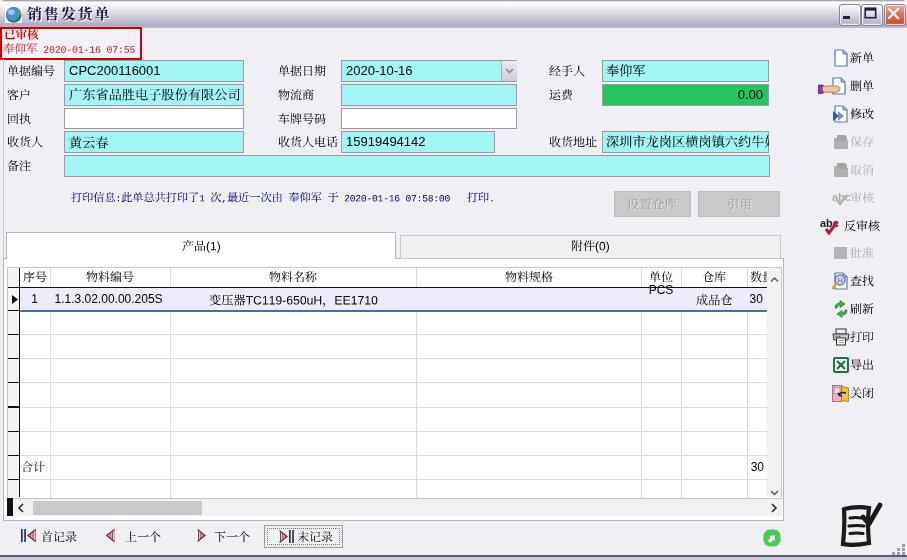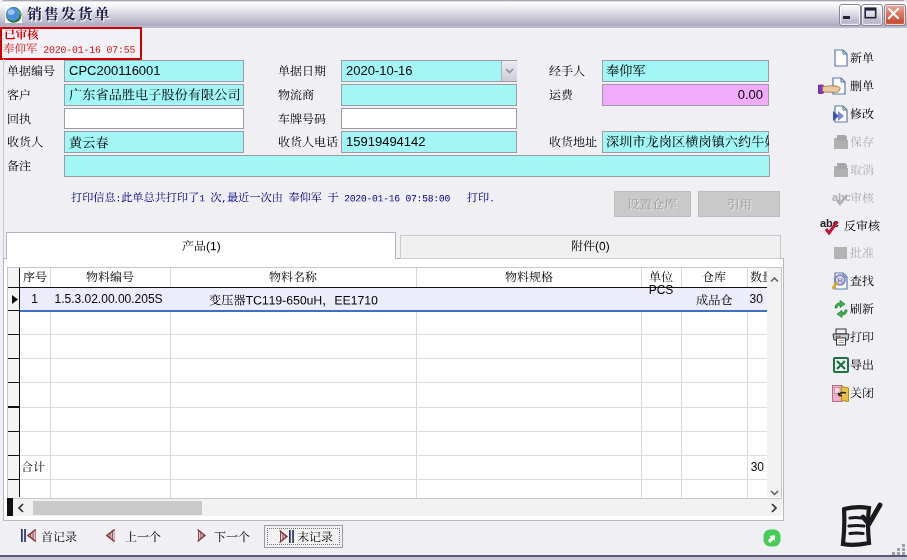--- a/index.html
+++ b/index.html
@@ -86,28 +86,28 @@
     <path transform="translate(2,13.463999999999999)" d="M7.7 -1 7.7 -0.8C9.4 -0.3 10.7 0.3 11.4 0.9C12.3 1.5 13.7 -0.4 7.7 -1ZM4.8 -1.2C3.9 -0.6 2.1 0.4 0.5 0.8L0.5 1C2.3 0.8 4.1 0.2 5.3 -0.4C5.6 -0.3 5.8 -0.3 5.9 -0.4ZM9.8 -5.7V-4.1H7V-5.7ZM7.9 -11.1V-9.5H5.3V-10.6C5.6 -10.6 5.7 -10.7 5.7 -10.9L4.4 -11.1V-9.5H1.5L1.7 -9.2H4.4V-7.6H0.6L0.7 -7.2H6.1V-6H3.4L2.5 -6.5V-1H2.7C3 -1 3.4 -1.2 3.4 -1.3V-1.7H9.8V-1.2H10C10.2 -1.2 10.7 -1.4 10.7 -1.5V-5.5C11 -5.5 11.2 -5.6 11.3 -5.8L10.2 -6.6L9.7 -6H7V-7.2H12.3C12.5 -7.2 12.7 -7.3 12.7 -7.4C12.2 -7.8 11.5 -8.4 11.5 -8.4L10.8 -7.6H8.8V-9.2H11.6C11.7 -9.2 11.9 -9.2 11.9 -9.4C11.4 -9.8 10.7 -10.3 10.7 -10.3L10.1 -9.5H8.8V-10.6C9.1 -10.6 9.3 -10.7 9.3 -10.9ZM3.4 -2.1V-3.8H6.1V-2.1ZM3.4 -4.1V-5.7H6.1V-4.1ZM9.8 -2.1H7V-3.8H9.8ZM5.3 -7.6V-9.2H7.9V-7.6Z M23.3 -10.6 22.6 -9.8H15.2L15.3 -9.4H24.2C24.4 -9.4 24.5 -9.5 24.5 -9.6C24.1 -10 23.3 -10.6 23.3 -10.6ZM21.5 -4 21.3 -3.9C22.1 -3.1 23 -2 23.6 -1C20.4 -0.7 17.5 -0.5 15.8 -0.5C17.4 -1.7 19.1 -3.7 20 -5C20.3 -4.9 20.4 -5 20.5 -5.2L19.4 -5.8H25.6C25.7 -5.8 25.9 -5.9 25.9 -6C25.4 -6.4 24.6 -7 24.6 -7L23.9 -6.2H13.7L13.9 -5.8H19.2C18.5 -4.3 16.7 -1.8 15.4 -0.7C15.2 -0.6 15 -0.5 15 -0.5L15.4 0.7C15.5 0.6 15.6 0.5 15.7 0.4C19 0 21.8 -0.4 23.8 -0.7C24.1 -0.1 24.3 0.4 24.5 0.8C25.7 1.7 26.2 -1.1 21.5 -4Z M30.8 -0.2V-1.8H35.2V-0.2ZM36.7 -8.6 36.1 -7.8H32.3C32.5 -8.2 32.7 -8.7 32.8 -9.1H38.2C38.3 -9.1 38.5 -9.2 38.5 -9.3C38.1 -9.8 37.3 -10.3 37.3 -10.3L36.7 -9.5H32.9L33.1 -10.5C33.4 -10.5 33.6 -10.6 33.6 -10.8L32.2 -11.1C32.1 -10.6 32 -10.1 31.9 -9.5H27.7L27.8 -9.1H31.8C31.7 -8.7 31.5 -8.2 31.4 -7.8H28.3L28.4 -7.4H31.2C31 -6.9 30.8 -6.5 30.5 -6H27L27.1 -5.6H30.3C29.5 -4.3 28.4 -3.1 26.9 -2.2L27 -2.1C28.2 -2.6 29.2 -3.3 30 -4.1V1H30.1C30.5 1 30.8 0.8 30.8 0.7V0.2H35.2V1H35.3C35.7 1 36.1 0.8 36.1 0.7V-3.7L36.3 -3.8C36.9 -3.2 37.6 -2.7 38.4 -2.4C38.5 -2.7 38.8 -3 39.2 -3.1L39.2 -3.2C37.8 -3.6 36.1 -4.4 35.3 -5.6H38.7C38.9 -5.6 39 -5.7 39.1 -5.8C38.6 -6.3 37.9 -6.8 37.9 -6.8L37.2 -6H31.5C31.7 -6.5 32 -6.9 32.2 -7.4H37.5C37.6 -7.4 37.8 -7.5 37.8 -7.6C37.4 -8 36.7 -8.6 36.7 -8.6ZM30.8 -3.8H35.2V-2.2H30.8ZM31 -4.2 30.3 -4.5C30.7 -4.8 31 -5.2 31.2 -5.6H34.9C35.1 -5.3 35.3 -4.9 35.5 -4.6L35.1 -4.2Z" fill="#000000"></path>
   </svg>
 <div class="abs" style="left:341px;top:60.2px;width:176px;height:21.5px;border:1px solid #9b9ba3;background:#a2f6f6;overflow:hidden;box-sizing:border-box">
     <div style="padding-left:4px;line-height:19.5px;font-size:13px;color:#000">2020-10-16</div>
   </div>
 <div class="abs" style="left:501px;top:61.2px;width:15px;height:19.5px;background:linear-gradient(#eceaf2,#cfcdda);border-left:1px solid #b0aeba"><svg width="15" height="19">
       <path d="M4 8 L7.5 11.5 L11 8" stroke="#8e8e9e" stroke-width="1.6" fill="none"></path>
     </svg></div>
 <div class="abs" style="left:341px;top:84.0px;width:176px;height:21.5px;border:1px solid #9b9ba3;background:#a2f6f6;overflow:hidden;box-sizing:border-box"></div>
 <div class="abs" style="left:341px;top:107.7px;width:176px;height:21.5px;border:1px solid #9b9ba3;background:#ffffff;overflow:hidden;box-sizing:border-box"></div>
-<div class="abs" style="left:341px;top:131.4px;width:176px;height:21.5px;border:1px solid #9b9ba3;background:#a2f6f6;overflow:hidden;box-sizing:border-box">
+<div class="abs" style="left:341px;top:131.4px;width:154px;height:21.5px;border:1px solid #9b9ba3;background:#a2f6f6;overflow:hidden;box-sizing:border-box">
     <div style="padding-left:4px;line-height:19.5px;font-size:13px;color:#000">15919494142</div>
   </div>
 <div class="abs" style="left:602px;top:60.2px;width:167px;height:21.5px;border:1px solid #9b9ba3;background:#a2f6f6;overflow:hidden;box-sizing:border-box"></div>
 <svg class="abs " style="left:604.0px;top:62.3px" width="45" height="21" viewBox="0 0 45 21">
     <path transform="translate(2,13.463999999999999)" d="M10.4 -8.6 9.8 -7.9H6C6.1 -8.3 6.3 -8.7 6.5 -9.1H11.9C12.1 -9.1 12.2 -9.2 12.3 -9.4C11.8 -9.8 11.1 -10.3 11.1 -10.3L10.5 -9.5H6.6L6.9 -10.5C7.2 -10.5 7.3 -10.6 7.4 -10.8L6 -11.1C5.9 -10.6 5.7 -10.1 5.6 -9.5H1.2L1.3 -9.1H5.4C5.3 -8.7 5.1 -8.3 4.9 -7.9H1.8L1.9 -7.5H4.8C4.5 -7 4.3 -6.6 4 -6.1H0.6L0.7 -5.7H3.7C2.9 -4.5 1.8 -3.4 0.4 -2.5L0.5 -2.3C2.3 -3.2 3.7 -4.4 4.7 -5.7H8.6C9.4 -4.4 10.7 -3.3 12 -2.7C12.1 -3 12.4 -3.2 12.8 -3.3L12.9 -3.5C11.5 -3.9 9.8 -4.7 9 -5.7H12.3C12.5 -5.7 12.6 -5.8 12.6 -6C12.2 -6.4 11.4 -6.9 11.4 -6.9L10.8 -6.1H5C5.3 -6.6 5.5 -7 5.8 -7.5H11.2C11.4 -7.5 11.5 -7.6 11.5 -7.7C11.1 -8.1 10.4 -8.6 10.4 -8.6ZM10.2 -2.6 9.6 -1.9H7V-3.3H9.5C9.7 -3.3 9.8 -3.4 9.8 -3.5C9.4 -3.9 8.8 -4.4 8.8 -4.4L8.2 -3.7H7V-4.8C7.3 -4.8 7.5 -5 7.5 -5.1L6.1 -5.3V-3.7H3.5L3.6 -3.3H6.1V-1.9H2L2.1 -1.5H6.1V1H6.3C6.6 1 7 0.8 7 0.7V-1.5H11C11.2 -1.5 11.4 -1.5 11.4 -1.7C11 -2.1 10.2 -2.6 10.2 -2.6Z M16.6 -7.4 16.1 -7.6C16.5 -8.4 16.9 -9.4 17.3 -10.4C17.6 -10.4 17.7 -10.5 17.8 -10.6L16.4 -11.1C15.8 -8.6 14.7 -6.1 13.6 -4.5L13.8 -4.4C14.4 -4.9 14.9 -5.6 15.4 -6.3V1H15.5C15.9 1 16.2 0.8 16.2 0.7V-7.1C16.4 -7.2 16.6 -7.2 16.6 -7.4ZM21.6 -10.4 20.5 -11.1C20.1 -10.7 19.4 -10.1 18.9 -9.6L17.9 -9.8V-2.8C17.9 -2.5 17.8 -2.5 17.4 -2.3L18 -1.1C18.1 -1.2 18.3 -1.4 18.4 -1.7C19.4 -2.3 20.2 -3 20.7 -3.4L20.6 -3.6C20 -3.2 19.3 -3 18.7 -2.7V-9.1C19.5 -9.5 20.6 -10 21.2 -10.3C21.4 -10.2 21.6 -10.3 21.6 -10.4ZM21.3 -9.8V1.1H21.4C21.9 1.1 22.2 0.9 22.2 0.8V-9H24.5V-2.7C24.5 -2.5 24.4 -2.4 24.2 -2.4C24 -2.4 22.9 -2.5 22.9 -2.5V-2.3C23.4 -2.2 23.7 -2.1 23.9 -2C24 -1.8 24.1 -1.6 24.1 -1.3C25.2 -1.5 25.3 -1.9 25.3 -2.5V-8.8C25.6 -8.9 25.8 -9 25.9 -9.1L24.8 -9.9L24.4 -9.4H22.3Z M36.3 -8.4 35.7 -7.6H31.9C32.2 -8.1 32.4 -8.5 32.6 -8.9C32.9 -8.8 33.1 -8.9 33.2 -9.1L32 -9.6C31.7 -9.1 31.3 -8.3 30.9 -7.6H28.1L28.2 -7.2H30.7C30.1 -6.3 29.6 -5.5 29.1 -4.9C28.9 -4.8 28.6 -4.7 28.4 -4.6L29.4 -3.8L29.8 -4.2H32.8V-2.4H27.1L27.2 -2H32.8V1H33C33.3 1 33.7 0.9 33.7 0.7V-2H38.8C39 -2 39.1 -2.1 39.2 -2.2C38.7 -2.6 38 -3.2 38 -3.2L37.3 -2.4H33.7V-4.2H37.3C37.4 -4.2 37.6 -4.3 37.6 -4.4C37.2 -4.8 36.5 -5.3 36.5 -5.3L35.9 -4.6H33.7V-6C34.1 -6 34.2 -6.1 34.2 -6.3L32.8 -6.5V-4.6H30C30.5 -5.3 31.1 -6.3 31.7 -7.2H37.2C37.3 -7.2 37.5 -7.3 37.5 -7.4C37.1 -7.8 36.3 -8.4 36.3 -8.4ZM28.4 -10.8 28.1 -10.8C28.3 -9.9 27.9 -9.1 27.4 -8.8C27.1 -8.7 27 -8.4 27.1 -8.1C27.2 -7.8 27.7 -7.8 28 -8C28.4 -8.3 28.7 -8.9 28.6 -9.8H37.6C37.5 -9.3 37.4 -8.5 37.2 -8.1L37.4 -8C37.8 -8.4 38.3 -9.1 38.6 -9.6C38.9 -9.6 39 -9.7 39.1 -9.8L38.1 -10.8L37.5 -10.2H28.6C28.5 -10.4 28.4 -10.6 28.4 -10.8Z" fill="#000000"></path>
   </svg>
-<div class="abs" style="left:602px;top:84.0px;width:167px;height:21.5px;border:1px solid #9b9ba3;background:#f0abfc;overflow:hidden;box-sizing:border-box">
+<div class="abs" style="left:602px;top:84.0px;width:167px;height:21.5px;border:1px solid #9b9ba3;background:#22c55e;overflow:hidden;box-sizing:border-box">
     <div style="text-align:right;padding-right:5px;line-height:19.5px;font-size:13px;color:#000">0.00</div>
   </div>
 <div class="abs" style="left:602px;top:131.4px;width:167px;height:21.5px;border:1px solid #9b9ba3;background:#a2f6f6;overflow:hidden;box-sizing:border-box"></div>
 <div class="abs" style="left:602px;top:131.4px;width:167px;height:21.5px;overflow:hidden">
     <svg class="abs " style="left:2.0px;top:2.1px" width="177" height="21" viewBox="0 0 177 21">
       <path transform="translate(2,13.463999999999999)" d="M7.9 -8.4 6.8 -9.2C6.1 -7.8 5.2 -6.5 4.4 -5.7L4.6 -5.6C5.6 -6.2 6.6 -7.2 7.4 -8.3C7.7 -8.2 7.9 -8.3 7.9 -8.4ZM9.2 -9 9 -8.9C9.7 -8.2 10.7 -6.9 11 -6C12 -5.4 12.5 -7.5 9.2 -9ZM1.3 -2.7C1.1 -2.7 0.7 -2.7 0.7 -2.7V-2.4C1 -2.4 1.2 -2.3 1.3 -2.2C1.6 -2 1.7 -1 1.5 0.4C1.5 0.8 1.7 1 2 1C2.4 1 2.7 0.7 2.7 0.1C2.7 -1 2.4 -1.6 2.3 -2.2C2.3 -2.5 2.4 -2.9 2.5 -3.3C2.7 -3.9 3.6 -6.7 4.1 -8.2L3.8 -8.3C1.8 -3.4 1.8 -3.4 1.6 -3C1.5 -2.7 1.4 -2.7 1.3 -2.7ZM0.7 -7.9 0.5 -7.8C1.1 -7.5 1.7 -6.8 1.9 -6.3C2.9 -5.7 3.4 -7.6 0.7 -7.9ZM1.6 -10.9 1.5 -10.8C2.1 -10.4 2.8 -9.7 3 -9.1C3.9 -8.5 4.5 -10.4 1.6 -10.9ZM11.4 -5.8 10.8 -5H8.6V-6.7C8.9 -6.8 9.1 -6.9 9.1 -7.1L7.8 -7.2V-5H4L4.1 -4.6H7.2C6.4 -2.8 5 -1.1 3.3 0.2L3.5 0.4C5.3 -0.7 6.8 -2.1 7.8 -3.7V1.1H7.9C8.2 1.1 8.6 0.9 8.6 0.8V-4.3C9.4 -2.4 10.7 -0.9 12.1 0.1C12.2 -0.4 12.5 -0.6 12.9 -0.7L12.9 -0.8C11.4 -1.5 9.7 -3 8.8 -4.6H12.2C12.4 -4.6 12.5 -4.7 12.5 -4.8C12.1 -5.2 11.4 -5.8 11.4 -5.8ZM5.3 -10.9H5.1C5.1 -9.8 4.8 -9.3 4.3 -9C3.6 -8.1 5.6 -7.5 5.5 -9.8H11.2L10.9 -8.3L11.1 -8.2C11.4 -8.6 11.9 -9.2 12.2 -9.6C12.5 -9.6 12.6 -9.6 12.7 -9.7L11.7 -10.7L11.2 -10.2H5.5C5.4 -10.4 5.4 -10.6 5.3 -10.9Z M18.9 -10.7V-5.3C18.9 -2.8 18.5 -0.7 16.8 0.9L17 1.1C19.2 -0.5 19.7 -2.8 19.7 -5.3V-10.2C20 -10.3 20.1 -10.4 20.2 -10.6ZM21.5 -10.2V-0.7H21.6C22 -0.7 22.3 -0.9 22.3 -1V-9.7C22.6 -9.8 22.7 -9.9 22.8 -10.1ZM24.2 -10.8V1H24.4C24.8 1 25.1 0.8 25.1 0.7V-10.2C25.4 -10.3 25.5 -10.4 25.6 -10.6ZM13.6 -2.1 14.2 -1C14.3 -1.1 14.5 -1.2 14.5 -1.3C16.2 -2.2 17.5 -3 18.4 -3.5L18.4 -3.7L16.4 -3V-7.1H18.1C18.3 -7.1 18.4 -7.2 18.4 -7.3C18.1 -7.7 17.4 -8.3 17.4 -8.3L16.9 -7.5H16.4V-10.3C16.7 -10.4 16.8 -10.5 16.9 -10.7L15.5 -10.8V-7.5H13.7L13.8 -7.1H15.5V-2.7C14.7 -2.4 14 -2.2 13.6 -2.1Z M31.8 -11.1 31.6 -11C32.2 -10.5 32.8 -9.8 33 -9.1C34 -8.5 34.6 -10.5 31.8 -11.1ZM37.8 -9.8 37.1 -8.9H27L27.1 -8.5H32.5V-6.7H29.7L28.7 -7.1V-0.8H28.9C29.2 -0.8 29.6 -1 29.6 -1V-6.3H32.5V1H32.7C33.1 1 33.4 0.8 33.4 0.7V-6.3H36.4V-2C36.4 -1.8 36.4 -1.7 36.1 -1.7C35.8 -1.7 34.5 -1.8 34.5 -1.8V-1.6C35.1 -1.6 35.4 -1.5 35.6 -1.3C35.8 -1.2 35.9 -1 35.9 -0.7C37.1 -0.8 37.3 -1.3 37.3 -1.9V-6.2C37.5 -6.2 37.8 -6.3 37.8 -6.4L36.7 -7.2L36.3 -6.7H33.4V-8.5H38.7C38.9 -8.5 39 -8.6 39.1 -8.7C38.6 -9.2 37.8 -9.8 37.8 -9.8Z M47.2 -10.8 47 -10.7C47.7 -10.2 48.6 -9.2 49 -8.6C49.9 -8 50.4 -9.9 47.2 -10.8ZM45.9 -10.9 44.5 -11C44.5 -10 44.5 -8.9 44.5 -7.8H40.2L40.4 -7.4H44.4C44.2 -4.3 43.4 -1.5 40 0.8L40.2 1C44.2 -1.2 45.1 -4.2 45.3 -7.4H46.8V-2.2C45.9 -1.3 44.9 -0.5 43.7 0.2L43.9 0.4C44.9 -0.1 45.9 -0.7 46.8 -1.4V-0.3C46.8 0.5 47.1 0.7 48.2 0.7H49.7C51.9 0.7 52.3 0.6 52.3 0.2C52.3 0 52.2 -0.1 51.9 -0.2L51.9 -2.3H51.7C51.6 -1.4 51.4 -0.5 51.3 -0.3C51.2 -0.2 51.2 -0.1 51 -0.1C50.8 -0.1 50.3 -0.1 49.7 -0.1H48.4C47.8 -0.1 47.7 -0.2 47.7 -0.4V-2.1C48.9 -3.2 49.8 -4.4 50.6 -6C50.9 -5.9 51.1 -6 51.2 -6.1L49.9 -6.7C49.3 -5.3 48.6 -4.1 47.7 -3.1V-7.4H51.7C51.9 -7.4 52 -7.5 52.1 -7.6C51.6 -8.1 50.8 -8.7 50.8 -8.7L50.1 -7.8H45.4C45.4 -8.7 45.4 -9.6 45.4 -10.5C45.8 -10.6 45.9 -10.7 45.9 -10.9Z M60.4 -10.9 59 -11.1V-8.4H55.8V-10C56.1 -10.1 56.3 -10.2 56.3 -10.4L55 -10.5V-8.5C54.8 -8.4 54.6 -8.3 54.5 -8.2L55.5 -7.6L55.9 -8H63.2V-7.4H63.3C63.7 -7.4 64 -7.6 64 -7.7V-10C64.4 -10.1 64.5 -10.2 64.5 -10.4L63.2 -10.5V-8.4H59.9V-10.6C60.2 -10.6 60.4 -10.7 60.4 -10.9ZM62.5 -5.3 61.2 -5.9C60.9 -5.2 60.4 -4.4 59.9 -3.7C59 -4.3 57.9 -4.9 56.4 -5.4L56.3 -5.2C57.5 -4.7 58.6 -3.9 59.4 -3.1C58.5 -2 57.3 -1 56 -0.3L56.2 -0.1C57.6 -0.7 58.9 -1.6 59.9 -2.6C60.6 -1.9 61.1 -1.2 61.6 -0.6C62.5 -0.3 62.4 -1.6 60.5 -3.2C61.1 -3.8 61.6 -4.5 62 -5.2C62.3 -5.1 62.4 -5.2 62.5 -5.3ZM55.5 0.7V-6.3H63.4V-0.3C63.4 -0.1 63.4 -0 63.1 -0C62.8 -0 61.5 -0.1 61.5 -0.1V0.1C62.1 0.2 62.4 0.3 62.6 0.4C62.8 0.6 62.9 0.8 62.9 1C64.1 0.9 64.3 0.5 64.3 -0.2V-6.2C64.6 -6.2 64.8 -6.3 64.9 -6.4L63.8 -7.2L63.3 -6.7H55.6L54.6 -7.2V1H54.8C55.2 1 55.5 0.8 55.5 0.7Z M77.1 -10.8 76.5 -10H68.4L67.4 -10.5V-0.1C67.3 0 67.1 0.1 67 0.2L68 0.9L68.4 0.4H78.3C78.5 0.4 78.6 0.3 78.6 0.2C78.2 -0.3 77.4 -0.8 77.4 -0.8L76.8 -0H68.3V-9.6H77.8C78 -9.6 78.1 -9.7 78.1 -9.8C77.7 -10.2 77.1 -10.8 77.1 -10.8ZM76.4 -8.2 75.1 -8.8C74.6 -7.8 74.1 -6.7 73.4 -5.8C72.6 -6.5 71.5 -7.2 70.1 -8L69.9 -7.8C70.8 -7.1 71.9 -6.1 72.9 -5.1C71.8 -3.6 70.6 -2.3 69.4 -1.5L69.5 -1.3C70.9 -2.1 72.3 -3.2 73.5 -4.5C74.4 -3.6 75.2 -2.7 75.6 -1.9C76.6 -1.3 76.9 -2.8 74.1 -5.3C74.7 -6.1 75.3 -7 75.8 -8C76.2 -8 76.3 -8.1 76.4 -8.2Z M86.2 -1.4C85.6 -0.6 84.3 0.3 83.1 0.8L83.2 1C84.6 0.7 86 0 86.8 -0.6C87.1 -0.6 87.3 -0.6 87.4 -0.7ZM88.3 -1.2 88.2 -1.1C89.2 -0.6 90.5 0.3 91 1C92 1.3 92.1 -0.6 88.3 -1.2ZM81.6 -11V-7.9H79.8L79.9 -7.6H81.4C81.1 -5.6 80.5 -3.7 79.5 -2.2L79.7 -2C80.5 -2.9 81.1 -3.9 81.6 -5V1H81.8C82.1 1 82.4 0.8 82.4 0.7V-6.1C82.8 -5.5 83.3 -4.8 83.4 -4.3C84.1 -3.7 84.8 -5.2 82.4 -6.4V-7.6H83.7L83.8 -7.3H87.2V-6.2H85.4L84.5 -6.6V-1.2H84.6C85 -1.2 85.3 -1.4 85.3 -1.5V-1.9H90.1V-1.4H90.2C90.6 -1.4 90.9 -1.6 90.9 -1.6V-5.7C91.2 -5.8 91.3 -5.8 91.4 -5.9L90.5 -6.7L90.1 -6.2H88V-7.3H91.6C91.8 -7.3 91.9 -7.3 92 -7.5C91.5 -7.9 90.9 -8.4 90.9 -8.4L90.3 -7.6H89.3V-9.1H91.4C91.6 -9.1 91.7 -9.2 91.8 -9.3C91.4 -9.7 90.7 -10.3 90.7 -10.3L90.1 -9.5H89.3V-10.6C89.6 -10.6 89.7 -10.7 89.7 -10.9L88.5 -11V-9.5H86.7V-10.6C87 -10.6 87.1 -10.7 87.1 -10.9L85.9 -11V-9.5H84L84.1 -9.1H85.9V-7.6H84.2C84.3 -7.7 84.3 -7.7 84.3 -7.8C83.9 -8.2 83.3 -8.7 83.3 -8.7L82.7 -7.9H82.4V-10.5C82.8 -10.6 82.9 -10.7 82.9 -10.9ZM86.7 -9.1H88.5V-7.6H86.7ZM85.3 -3.9H87.2V-2.3H85.3ZM90.1 -3.9V-2.3H88V-3.9ZM85.3 -4.3V-5.8H87.2V-4.3ZM90.1 -4.3H88V-5.8H90.1Z M100 -10.9 98.6 -11.1V-8.4H95.4V-10C95.7 -10.1 95.9 -10.2 95.9 -10.4L94.6 -10.5V-8.5C94.4 -8.4 94.2 -8.3 94.1 -8.2L95.1 -7.6L95.5 -8H102.8V-7.4H102.9C103.3 -7.4 103.6 -7.6 103.6 -7.7V-10C104 -10.1 104.1 -10.2 104.1 -10.4L102.8 -10.5V-8.4H99.5V-10.6C99.8 -10.6 100 -10.7 100 -10.9ZM102.1 -5.3 100.8 -5.9C100.5 -5.2 100 -4.4 99.5 -3.7C98.6 -4.3 97.5 -4.9 96 -5.4L95.9 -5.2C97.1 -4.7 98.2 -3.9 99 -3.1C98.1 -2 96.9 -1 95.6 -0.3L95.8 -0.1C97.2 -0.7 98.5 -1.6 99.5 -2.6C100.2 -1.9 100.7 -1.2 101.2 -0.6C102.1 -0.3 102 -1.6 100.1 -3.2C100.7 -3.8 101.2 -4.5 101.6 -5.2C101.9 -5.1 102 -5.2 102.1 -5.3ZM95.1 0.7V-6.3H103V-0.3C103 -0.1 103 -0 102.7 -0C102.4 -0 101.1 -0.1 101.1 -0.1V0.1C101.7 0.2 102 0.3 102.2 0.4C102.4 0.6 102.5 0.8 102.5 1C103.7 0.9 103.9 0.5 103.9 -0.2V-6.2C104.2 -6.2 104.4 -6.3 104.5 -6.4L103.4 -7.2L102.9 -6.7H95.2L94.2 -7.2V1H94.4C94.8 1 95.1 0.8 95.1 0.7Z M113.8 -1 112.5 -1.6C111.9 -0.8 110.6 0.3 109.5 0.9L109.7 1.1C110.9 0.6 112.4 -0.2 113.2 -0.8C113.5 -0.8 113.7 -0.8 113.8 -1ZM114.7 -1.4 114.6 -1.2C115.9 -0.6 116.8 0.2 117.3 0.8C118.1 1.6 119.5 -0.2 114.7 -1.4ZM116.9 -10.3 116.3 -9.6H114.2L114.3 -10.6C114.6 -10.6 114.8 -10.7 114.8 -10.9L113.5 -11L113.4 -9.6H110.6L110.7 -9.2H113.4L113.3 -8.1H112.3L111.4 -8.5V-2.2H110.1L110.2 -1.8H118C118.2 -1.8 118.3 -1.8 118.3 -2C118 -2.4 117.3 -2.8 117.3 -2.8L116.8 -2.2H116.8V-7.6C117.1 -7.6 117.3 -7.7 117.3 -7.8L116.2 -8.7L115.8 -8.1H114L114.2 -9.2H117.7C117.8 -9.2 118 -9.3 118 -9.4C117.6 -9.8 116.9 -10.3 116.9 -10.3ZM112.2 -2.2V-3.3H115.9V-2.2ZM112.2 -3.7V-4.7H115.9V-3.7ZM112.2 -5.1V-6.2H115.9V-5.1ZM112.2 -6.6V-7.7H115.9V-6.6ZM108.5 -10.5C108.9 -10.5 109 -10.6 109 -10.7L107.7 -11.1C107.4 -9.7 106.7 -7.2 106 -5.9L106.2 -5.8C106.4 -6.1 106.7 -6.5 106.9 -6.9L107 -6.6H107.8V-4.8H106.1L106.2 -4.4H107.8V-0.9C107.8 -0.7 107.8 -0.6 107.4 -0.3L108.3 0.5C108.3 0.5 108.4 0.3 108.5 0.1C109.3 -1 110 -2 110.3 -2.6L110.2 -2.7L108.7 -1.3V-4.4H110.4C110.6 -4.4 110.7 -4.4 110.7 -4.6C110.4 -5 109.8 -5.5 109.8 -5.5L109.2 -4.8H108.7V-6.6H110.1C110.3 -6.6 110.4 -6.7 110.4 -6.8C110.1 -7.2 109.5 -7.6 109.5 -7.6L109 -7H107C107.3 -7.6 107.7 -8.2 108 -8.9H110.3C110.4 -8.9 110.6 -9 110.6 -9.1C110.2 -9.5 109.6 -9.9 109.6 -9.9L109.1 -9.3H108.1C108.3 -9.7 108.4 -10.1 108.5 -10.5Z M127.1 -5.8 126.9 -5.6C128.2 -4 130 -1.5 130.5 0.4C131.6 1.3 132.1 -1.8 127.1 -5.8ZM124.7 -5.3 123.2 -5.9C122.5 -3.7 120.9 -1 119.4 0.6L119.6 0.7C121.5 -0.7 123.2 -3.2 124.1 -5.2C124.5 -5.1 124.6 -5.2 124.7 -5.3ZM123.8 -11 123.6 -10.9C124.4 -10.2 125.4 -9 125.6 -8.1C126.7 -7.4 127.4 -9.8 123.8 -11ZM130 -8.6 129.3 -7.6H119.5L119.6 -7.2H131C131.2 -7.2 131.4 -7.3 131.4 -7.4C130.9 -7.9 130 -8.6 130 -8.6Z M139.3 -6.1 139.1 -6C139.7 -5.3 140.4 -4.1 140.5 -3.2C141.4 -2.4 142.2 -4.5 139.3 -6.1ZM132.6 -0.6 133.3 0.6C133.4 0.6 133.5 0.4 133.6 0.3C135.6 -0.6 137 -1.3 138.1 -1.8L138 -2C135.8 -1.4 133.6 -0.8 132.6 -0.6ZM136.6 -10.3 135.4 -11C134.9 -9.9 133.8 -7.8 132.9 -7C132.8 -6.9 132.5 -6.9 132.5 -6.9L133 -5.6C133.1 -5.7 133.2 -5.8 133.3 -5.9C134.1 -6.2 134.9 -6.4 135.5 -6.5C134.7 -5.4 133.7 -4.3 133 -3.6C132.8 -3.5 132.6 -3.5 132.6 -3.5L133 -2.2C133.1 -2.3 133.2 -2.3 133.3 -2.5C135.2 -3 136.8 -3.5 137.7 -3.8L137.7 -4C136.1 -3.8 134.5 -3.6 133.5 -3.4C135 -4.7 136.7 -6.6 137.5 -7.8C137.8 -7.8 138 -7.9 138 -8L136.8 -8.8C136.6 -8.2 136.2 -7.6 135.8 -6.9C134.9 -6.9 134 -6.9 133.4 -6.9C134.4 -7.8 135.5 -9.2 136.2 -10.2C136.4 -10.1 136.6 -10.2 136.6 -10.3ZM141 -10.6 139.6 -11C139.1 -8.8 138.1 -6.5 137.2 -5.1L137.4 -4.9C138.2 -5.8 138.9 -6.9 139.6 -8.2H143.3C143.2 -3.6 143 -0.8 142.5 -0.3C142.3 -0.1 142.2 -0.1 142 -0.1C141.7 -0.1 140.8 -0.2 140.2 -0.2L140.2 0C140.7 0.1 141.2 0.3 141.4 0.4C141.6 0.5 141.7 0.8 141.7 1C142.3 1 142.8 0.9 143.1 0.4C143.8 -0.3 144.1 -3.1 144.1 -8.1C144.4 -8.1 144.6 -8.2 144.7 -8.3L143.7 -9.1L143.2 -8.6H139.8C140 -9.1 140.3 -9.8 140.5 -10.4C140.8 -10.4 140.9 -10.5 141 -10.6Z M148.4 -10.6C148 -8.5 147.1 -6.5 146.2 -5.2L146.3 -5.1C147.1 -5.7 147.8 -6.6 148.4 -7.6H151.4V-4.4H145.7L145.9 -4H151.4V1H151.5C151.9 1 152.2 0.8 152.2 0.7V-4H157.5C157.7 -4 157.8 -4.1 157.9 -4.2C157.4 -4.7 156.6 -5.3 156.6 -5.3L155.9 -4.4H152.2V-7.6H156.4C156.6 -7.6 156.8 -7.7 156.8 -7.9C156.3 -8.3 155.6 -8.9 155.6 -8.9L154.9 -8H152.2V-10.5C152.6 -10.6 152.7 -10.7 152.7 -10.9L151.4 -11V-8H148.6C148.9 -8.6 149.1 -9.3 149.4 -9.9C149.7 -9.9 149.8 -10 149.9 -10.2Z M168.4 -8.8 168.3 -8.7C168.8 -8.2 169.4 -7.4 169.8 -6.7C167.9 -6.6 166.1 -6.5 165 -6.4C166.1 -7.5 167.2 -9.1 167.9 -10.3C168.2 -10.3 168.3 -10.4 168.4 -10.5L167 -11C166.6 -9.8 165.4 -7.6 164.5 -6.6C164.4 -6.5 164.2 -6.4 164.2 -6.4L164.7 -5.3C164.8 -5.4 164.9 -5.4 165 -5.6C167 -5.8 168.7 -6.2 170 -6.4C170.1 -6.1 170.2 -5.8 170.3 -5.5C171.2 -4.7 171.9 -7.1 168.4 -8.8ZM162.1 -10.5C162.5 -10.5 162.6 -10.7 162.6 -10.8L161.3 -11.1C161.2 -10.4 160.9 -9.2 160.6 -8H158.9L159 -7.6H160.5C160.1 -6.2 159.7 -4.7 159.4 -3.8C160.1 -3.3 160.8 -2.7 161.5 -2.1C160.9 -1 160.1 0 158.8 0.8L159 1C160.4 0.3 161.3 -0.6 162 -1.6C162.6 -1.1 163 -0.6 163.3 -0.1C164.1 0.3 164.7 -0.8 162.5 -2.4C163.3 -3.9 163.6 -5.7 163.8 -7.5C164.1 -7.6 164.2 -7.6 164.3 -7.7L163.3 -8.6L162.8 -8H161.5C161.7 -9 161.9 -9.9 162.1 -10.5ZM165.7 -0.5V-3.9H169.4V-0.5ZM164.9 -4.7V1H165C165.4 1 165.7 0.8 165.7 0.7V-0.1H169.4V0.9H169.5C169.9 0.9 170.2 0.7 170.2 0.6V-3.8C170.5 -3.9 170.6 -3.9 170.7 -4.1L169.8 -4.8L169.4 -4.3H165.9ZM160.2 -3.7C160.6 -4.8 161 -6.3 161.4 -7.6H162.9C162.8 -5.9 162.5 -4.3 161.9 -2.8C161.4 -3.1 160.8 -3.4 160.2 -3.7Z" fill="#000000"></path>
     </svg>
   </div>
 <div class="abs" style="left:64px;top:155.2px;width:706px;height:21.5px;border:1px solid #9b9ba3;background:#a2f6f6;overflow:hidden;box-sizing:border-box"></div>
 <div class="abs" style="left:3px;top:59px;width:1px;height:199px;background:#c9c8d3"></div>
@@ -164,21 +164,21 @@
     <svg class="abs " style="left:-2.0px;top:2.3px" width="30" height="20" viewBox="0 0 30 20">
       <path transform="translate(2,12.24)" d="M6.1 -9.3 5 -9.7C4.8 -9 4.5 -8.3 4.3 -7.9L4.5 -7.8C4.8 -8.1 5.3 -8.6 5.6 -9.1C5.9 -9.1 6 -9.2 6.1 -9.3ZM1.2 -9.6 1 -9.5C1.4 -9.1 1.8 -8.4 1.8 -7.9C2.5 -7.4 3.2 -8.8 1.2 -9.6ZM3.5 -4.2C3.8 -4.1 3.9 -4.2 4 -4.4L2.9 -4.8C2.7 -4.5 2.5 -4 2.3 -3.5H0.5L0.6 -3.2H2.1C1.8 -2.6 1.5 -2 1.2 -1.7C1.9 -1.5 2.8 -1.2 3.6 -0.9C2.8 -0.2 1.9 0.3 0.6 0.7L0.7 0.9C2.2 0.6 3.3 0.1 4.1 -0.6C4.5 -0.4 4.8 -0.1 5 0.1C5.6 0.3 5.9 -0.5 4.6 -1.1C5.1 -1.7 5.4 -2.4 5.7 -3.1C6 -3.1 6.1 -3.1 6.2 -3.3L5.4 -4L4.9 -3.5H3.1ZM4.9 -3.2C4.7 -2.5 4.4 -1.9 4 -1.4C3.5 -1.6 2.9 -1.7 2.1 -1.8C2.4 -2.2 2.7 -2.7 2.9 -3.2ZM8.8 -9.7 7.5 -10C7.2 -7.9 6.6 -5.7 5.9 -4.3L6.1 -4.2C6.5 -4.6 6.8 -5.2 7.1 -5.8C7.3 -4.5 7.7 -3.2 8.2 -2.1C7.5 -1 6.5 -0 5 0.8L5.1 0.9C6.6 0.3 7.8 -0.5 8.6 -1.5C9.2 -0.5 9.9 0.3 10.9 0.9C11 0.6 11.3 0.4 11.6 0.4L11.7 0.2C10.5 -0.3 9.7 -1.1 9 -2.1C9.9 -3.4 10.3 -5 10.6 -7H11.4C11.5 -7 11.7 -7 11.7 -7.2C11.3 -7.5 10.7 -8.1 10.7 -8.1L10.1 -7.3H7.7C8 -8 8.2 -8.7 8.3 -9.5C8.6 -9.5 8.7 -9.6 8.8 -9.7ZM7.6 -7H9.7C9.5 -5.4 9.2 -4 8.6 -2.7C8 -3.8 7.6 -5 7.3 -6.3ZM5.7 -8.2 5.2 -7.6H3.8V-9.6C4.1 -9.7 4.2 -9.8 4.2 -9.9L3.1 -10.1V-7.6L0.6 -7.6L0.7 -7.2H2.7C2.2 -6.2 1.4 -5.3 0.4 -4.7L0.5 -4.5C1.5 -5 2.4 -5.6 3.1 -6.4V-4.7H3.2C3.5 -4.7 3.8 -4.9 3.8 -5V-6.8C4.4 -6.3 5 -5.6 5.2 -5.1C6 -4.6 6.5 -6.2 3.8 -7V-7.2H6.3C6.5 -7.2 6.6 -7.3 6.6 -7.4C6.3 -7.8 5.7 -8.2 5.7 -8.2Z M12.6 -5.9 12.7 -5.5H23.1C23.2 -5.5 23.3 -5.6 23.4 -5.7C23 -6.1 22.4 -6.6 22.4 -6.6L21.8 -5.9ZM20.6 -7.9V-7H15.4V-7.9ZM20.6 -8.2H15.4V-9H20.6ZM14.6 -9.4V-6.1H14.7C15 -6.1 15.4 -6.3 15.4 -6.4V-6.7H20.6V-6.2H20.7C20.9 -6.2 21.3 -6.4 21.3 -6.5V-8.9C21.6 -9 21.8 -9 21.9 -9.1L20.9 -9.9L20.4 -9.4H15.4L14.6 -9.8ZM20.7 -3.2V-2.3H18.3V-3.2ZM20.7 -3.5H18.3V-4.4H20.7ZM15.3 -3.2H17.6V-2.3H15.3ZM15.3 -3.5V-4.4H17.6V-3.5ZM13.5 -1 13.6 -0.7H17.6V0.3H12.6L12.7 0.7H23.1C23.3 0.7 23.4 0.6 23.4 0.5C23 0.1 22.4 -0.4 22.4 -0.4L21.8 0.3H18.3V-0.7H22.3C22.5 -0.7 22.6 -0.7 22.6 -0.9C22.3 -1.2 21.7 -1.7 21.7 -1.7L21.1 -1H18.3V-1.9H20.7V-1.6H20.9C21.1 -1.6 21.5 -1.7 21.5 -1.8V-4.2C21.8 -4.3 22 -4.4 22 -4.5L21 -5.3L20.6 -4.8H15.3L14.5 -5.1V-1.3H14.6C14.9 -1.3 15.3 -1.5 15.3 -1.6V-1.9H17.6V-1Z" fill="#000000"></path>
     </svg>
   </div>
 <div class="abs" style="left:19.5px;top:288px;width:747.5px;height:21.5px;background:#ececfa"></div>
 <div class="abs" style="left:19.5px;top:309.5px;width:747.5px;height:2px;background:#3d6ec9"></div>
 <svg class="abs" style="left:11px;top:294.5px" width="8" height="9">
     <path d="M1 0 L7 4.5 L1 9 Z" fill="#111"></path>
   </svg>
 <div class="abs txt12" style="left:24px;top:292px;width:21px;text-align:center">1</div>
-<div class="abs txt12" style="left:54.5px;top:292px">1.5.3.02.00.00.205S</div>
+<div class="abs txt12" style="left:54.5px;top:292px">1.1.3.02.00.00.205S</div>
 <svg class="abs " style="left:206.6px;top:291.6px" width="174" height="20" viewBox="0 0 174 20">
     <path transform="translate(2,12.443999999999999)" d="M5.1 -10.3 5 -10.2C5.4 -9.8 5.9 -9.2 6.1 -8.6C7 -8.1 7.6 -9.8 5.1 -10.3ZM4 -6.9 2.9 -7.5C2.3 -6.3 1.3 -5.1 0.5 -4.5L0.7 -4.3C1.7 -4.8 2.7 -5.7 3.5 -6.8C3.8 -6.7 3.9 -6.8 4 -6.9ZM8.5 -7.3 8.3 -7.2C9.2 -6.7 10.3 -5.6 10.6 -4.8C11.6 -4.3 12 -6.4 8.5 -7.3ZM5.6 -1.2C4.1 -0.3 2.3 0.3 0.4 0.8L0.5 1C2.7 0.7 4.6 0 6.1 -0.8C7.5 0 9.1 0.6 11 0.9C11.1 0.5 11.4 0.3 11.8 0.2L11.8 0.1C10 -0.1 8.2 -0.5 6.8 -1.2C7.8 -1.9 8.6 -2.6 9.3 -3.5C9.6 -3.5 9.7 -3.5 9.8 -3.6L9 -4.5L8.4 -4H1.9L2 -3.6H3.5C4 -2.7 4.7 -1.9 5.6 -1.2ZM6.1 -1.6C5.2 -2.1 4.4 -2.8 3.8 -3.6H8.2C7.7 -2.9 7 -2.2 6.1 -1.6ZM10.4 -9.3 9.8 -8.6H0.7L0.8 -8.2H4.4V-4.3H4.5C4.9 -4.3 5.2 -4.5 5.2 -4.6V-8.2H7V-4.4H7.2C7.6 -4.4 7.8 -4.5 7.8 -4.6V-8.2H11.2C11.4 -8.2 11.5 -8.2 11.5 -8.4C11.1 -8.8 10.4 -9.3 10.4 -9.3Z M20.4 -3.7 20.3 -3.6C20.9 -3.1 21.7 -2.1 21.9 -1.4C22.8 -0.8 23.3 -2.7 20.4 -3.7ZM22.1 -5.6 21.5 -4.9H19.4V-7.7C19.7 -7.7 19.8 -7.9 19.9 -8L18.6 -8.2V-4.9H15.5L15.6 -4.6H18.6V-0.2H14.4L14.5 0.2H23.6C23.8 0.2 23.9 0.1 24 0C23.6 -0.4 22.9 -0.9 22.9 -0.9L22.3 -0.2H19.4V-4.6H22.8C23 -4.6 23.1 -4.6 23.1 -4.7C22.7 -5.1 22.1 -5.6 22.1 -5.6ZM22.8 -9.9 22.2 -9.2H15L14.1 -9.6V-6.1C14.1 -3.8 13.9 -1.2 12.6 0.8L12.8 1C14.7 -1.1 14.9 -3.9 14.9 -6.1V-8.8H23.5C23.7 -8.8 23.8 -8.9 23.9 -9C23.4 -9.4 22.8 -9.9 22.8 -9.9Z M31.8 -6.4C32.1 -6.1 32.6 -5.6 32.8 -5.3C33.5 -4.8 34 -6.2 31.9 -6.6V-6.8H34.2V-6.2H34.3C34.6 -6.2 34.9 -6.4 34.9 -6.4V-9C35.2 -9 35.4 -9.1 35.5 -9.2L34.5 -10L34.1 -9.5H32L31.2 -9.8V-6.3H31.3C31.5 -6.3 31.7 -6.4 31.8 -6.4ZM26.9 -6.1V-6.8H29V-6.4H29.2C29.4 -6.4 29.6 -6.5 29.7 -6.6C29.5 -6.1 29.2 -5.6 28.8 -5.1H24.9L25 -4.8H28.5C27.6 -3.8 26.4 -2.9 24.7 -2.3L24.8 -2.1C25.4 -2.3 25.9 -2.4 26.3 -2.6V1H26.4C26.7 1 27 0.9 27 0.8V0.1H29.1V0.7H29.2C29.4 0.7 29.8 0.5 29.8 0.4V-2.3C30.1 -2.4 30.3 -2.5 30.3 -2.5L29.4 -3.3L28.9 -2.8H27.1L26.9 -2.9C28 -3.4 28.9 -4.1 29.5 -4.8H31.5C32.1 -4 32.9 -3.4 33.9 -2.9L33.8 -2.8H31.9L31 -3.2V1H31.2C31.5 1 31.8 0.8 31.8 0.7V0.1H33.9V0.8H34.1C34.3 0.8 34.7 0.6 34.7 0.5V-2.3C34.9 -2.3 35.1 -2.4 35.1 -2.5L35.8 -2.3C35.9 -2.7 36.1 -3 36.3 -3.1L36.3 -3.2C34.2 -3.5 32.9 -4 31.9 -4.8H35.8C36 -4.8 36.1 -4.8 36.1 -5C35.7 -5.3 35 -5.9 35 -5.9L34.4 -5.1H29.8C30 -5.4 30.3 -5.7 30.4 -6C30.7 -6 30.9 -6.1 30.9 -6.2L29.8 -6.6L29.8 -9C30 -9 30.2 -9.1 30.3 -9.2L29.4 -10L28.9 -9.5H27L26.2 -9.8V-5.9H26.3C26.6 -5.9 26.9 -6.1 26.9 -6.1ZM33.9 -2.5V-0.2H31.8V-2.5ZM29.1 -2.5V-0.2H27V-2.5ZM34.2 -9.1V-7.1H31.9V-9.1ZM29 -9.1V-7.1H26.9V-9.1Z M40.9 -7.5V0H39.8V-7.5H36.9V-8.4H43.8V-7.5Z M48.8 -7.6Q47.4 -7.6 46.6 -6.7Q45.9 -5.8 45.9 -4.2Q45.9 -2.7 46.7 -1.8Q47.5 -0.8 48.9 -0.8Q50.6 -0.8 51.5 -2.6L52.4 -2.1Q51.9 -1 51 -0.4Q50.1 0.1 48.8 0.1Q47.5 0.1 46.6 -0.4Q45.7 -0.9 45.2 -1.9Q44.7 -2.9 44.7 -4.2Q44.7 -6.2 45.8 -7.4Q46.9 -8.5 48.8 -8.5Q50.1 -8.5 51 -8Q51.9 -7.5 52.4 -6.4L51.3 -6.1Q51 -6.8 50.4 -7.2Q49.7 -7.6 48.8 -7.6Z M53.8 0V-0.9H56V-7.4L54.1 -6V-7L56.1 -8.4H57V-0.9H59.1V0Z M60.5 0V-0.9H62.7V-7.4L60.8 -6V-7L62.8 -8.4H63.7V-0.9H65.8V0Z M72.6 -4.4Q72.6 -2.2 71.8 -1Q71 0.1 69.6 0.1Q68.6 0.1 68 -0.3Q67.4 -0.7 67.1 -1.6L68.2 -1.8Q68.5 -0.7 69.6 -0.7Q70.5 -0.7 71 -1.6Q71.5 -2.5 71.5 -4.1Q71.3 -3.5 70.7 -3.2Q70.2 -2.9 69.5 -2.9Q68.3 -2.9 67.7 -3.6Q67 -4.4 67 -5.7Q67 -7 67.7 -7.8Q68.4 -8.5 69.8 -8.5Q71.2 -8.5 71.9 -7.5Q72.6 -6.4 72.6 -4.4ZM71.4 -5.4Q71.4 -6.4 71 -7Q70.5 -7.6 69.7 -7.6Q69 -7.6 68.5 -7.1Q68.1 -6.6 68.1 -5.7Q68.1 -4.8 68.5 -4.2Q69 -3.7 69.7 -3.7Q70.2 -3.7 70.6 -3.9Q71 -4.1 71.2 -4.5Q71.4 -4.9 71.4 -5.4Z M73.7 -2.8V-3.7H76.7V-2.8Z M83.5 -2.7Q83.5 -1.4 82.8 -0.6Q82.1 0.1 80.8 0.1Q79.4 0.1 78.7 -0.9Q77.9 -2 77.9 -4Q77.9 -6.2 78.7 -7.4Q79.5 -8.5 80.9 -8.5Q82.8 -8.5 83.3 -6.8L82.3 -6.6Q82 -7.6 80.9 -7.6Q80 -7.6 79.5 -6.8Q79 -5.9 79 -4.3Q79.3 -4.9 79.8 -5.1Q80.3 -5.4 81 -5.4Q82.2 -5.4 82.9 -4.7Q83.5 -4 83.5 -2.7ZM82.5 -2.7Q82.5 -3.6 82 -4.1Q81.6 -4.6 80.8 -4.6Q80 -4.6 79.6 -4.2Q79.1 -3.7 79.1 -3Q79.1 -2 79.6 -1.4Q80.1 -0.7 80.8 -0.7Q81.6 -0.7 82 -1.3Q82.5 -1.8 82.5 -2.7Z M90.4 -2.7Q90.4 -1.4 89.6 -0.6Q88.8 0.1 87.4 0.1Q86.2 0.1 85.5 -0.4Q84.8 -0.9 84.6 -1.9L85.7 -2Q86 -0.8 87.4 -0.8Q88.3 -0.8 88.8 -1.3Q89.3 -1.8 89.3 -2.7Q89.3 -3.5 88.8 -4Q88.3 -4.5 87.4 -4.5Q87 -4.5 86.6 -4.3Q86.3 -4.2 85.9 -3.9H84.8L85.1 -8.4H89.9V-7.5H86.1L85.9 -4.8Q86.6 -5.4 87.7 -5.4Q88.9 -5.4 89.6 -4.6Q90.4 -3.9 90.4 -2.7Z M97.2 -4.2Q97.2 -2.1 96.5 -1Q95.7 0.1 94.3 0.1Q92.8 0.1 92.1 -1Q91.4 -2.1 91.4 -4.2Q91.4 -6.4 92.1 -7.4Q92.8 -8.5 94.3 -8.5Q95.8 -8.5 96.5 -7.4Q97.2 -6.3 97.2 -4.2ZM96.1 -4.2Q96.1 -6 95.7 -6.8Q95.3 -7.6 94.3 -7.6Q93.3 -7.6 92.9 -6.8Q92.5 -6 92.5 -4.2Q92.5 -2.4 92.9 -1.6Q93.3 -0.8 94.3 -0.8Q95.2 -0.8 95.7 -1.6Q96.1 -2.4 96.1 -4.2Z M99.5 -6.4V-2.4Q99.5 -1.7 99.6 -1.4Q99.7 -1 100 -0.9Q100.3 -0.7 100.8 -0.7Q101.6 -0.7 102 -1.2Q102.5 -1.8 102.5 -2.7V-6.4H103.5V-1.4Q103.5 -0.3 103.6 0H102.6Q102.6 -0 102.6 -0.2Q102.5 -0.3 102.5 -0.5Q102.5 -0.6 102.5 -1.1H102.5Q102.1 -0.4 101.6 -0.2Q101.2 0.1 100.4 0.1Q99.4 0.1 98.9 -0.4Q98.4 -0.9 98.4 -2.2V-6.4Z M111.1 0V-3.9H106.5V0H105.4V-8.4H106.5V-4.8H111.1V-8.4H112.2V0Z M115.4 0.3C114.9 0.1 114.3 -0.1 114.3 -0.7C114.3 -1.1 114.6 -1.4 115.1 -1.4C115.7 -1.4 116 -1 116 -0.3C116 0.6 115.6 1.8 114.3 2.4L114.1 2.1C115.1 1.6 115.3 0.8 115.4 0.3Z M126.4 0V-8.4H132.8V-7.5H127.5V-4.8H132.4V-3.9H127.5V-0.9H133V0Z M134.6 0V-8.4H141V-7.5H135.7V-4.8H140.6V-3.9H135.7V-0.9H141.2V0Z M142.6 0V-0.9H144.8V-7.4L142.9 -6V-7L144.9 -8.4H145.8V-0.9H147.9V0Z M154.7 -7.5Q153.4 -5.6 152.9 -4.4Q152.3 -3.3 152.1 -2.2Q151.8 -1.2 151.8 0H150.7Q150.7 -1.6 151.4 -3.4Q152 -5.2 153.6 -7.5H149.1V-8.4H154.7Z M156.2 0V-0.9H158.4V-7.4L156.5 -6V-7L158.5 -8.4H159.4V-0.9H161.5V0Z M168.4 -4.2Q168.4 -2.1 167.7 -1Q166.9 0.1 165.5 0.1Q164 0.1 163.3 -1Q162.6 -2.1 162.6 -4.2Q162.6 -6.4 163.3 -7.4Q164 -8.5 165.5 -8.5Q167 -8.5 167.7 -7.4Q168.4 -6.3 168.4 -4.2ZM167.3 -4.2Q167.3 -6 166.9 -6.8Q166.5 -7.6 165.5 -7.6Q164.5 -7.6 164.1 -6.8Q163.7 -6 163.7 -4.2Q163.7 -2.4 164.1 -1.6Q164.5 -0.8 165.5 -0.8Q166.4 -0.8 166.9 -1.6Q167.3 -2.4 167.3 -4.2Z" fill="#000000"></path>
   </svg>
 <div class="abs txt12" style="left:641px;top:283px;width:40px;text-align:center">PCS</div>
 <svg class="abs " style="left:693.7px;top:291.6px" width="42" height="20" viewBox="0 0 42 20">
     <path transform="translate(2,12.443999999999999)" d="M8.2 -9.9 8.1 -9.8C8.6 -9.5 9.4 -9 9.6 -8.5C10.5 -8.1 10.7 -9.7 8.2 -9.9ZM1.7 -7.8V-5.1C1.7 -3.1 1.6 -0.9 0.4 0.9L0.5 1C2.3 -0.7 2.5 -3.2 2.5 -5.1H4.7C4.7 -3 4.5 -1.9 4.3 -1.7C4.2 -1.6 4.1 -1.6 3.9 -1.6C3.7 -1.6 3.1 -1.6 2.8 -1.6V-1.4C3.1 -1.4 3.5 -1.3 3.6 -1.2C3.7 -1.1 3.7 -0.8 3.7 -0.6C4.2 -0.6 4.6 -0.7 4.8 -1C5.2 -1.4 5.4 -2.5 5.5 -5C5.7 -5 5.9 -5.1 6 -5.1L5.1 -5.9L4.6 -5.4H2.5V-7.4H6.5C6.7 -5.4 7.1 -3.7 7.8 -2.2C6.9 -1.1 5.8 -0 4.4 0.7L4.5 0.9C6 0.3 7.2 -0.6 8.1 -1.6C8.6 -0.9 9.3 -0.2 10.1 0.3C10.7 0.7 11.4 1 11.7 0.7C11.8 0.5 11.7 0.4 11.3 -0.1L11.6 -1.9L11.4 -1.9C11.2 -1.4 11 -0.8 10.9 -0.5C10.8 -0.3 10.7 -0.3 10.4 -0.5C9.7 -0.9 9.1 -1.5 8.7 -2.3C9.5 -3.3 10 -4.5 10.4 -5.7C10.7 -5.7 10.9 -5.7 10.9 -5.9L9.6 -6.3C9.4 -5.1 8.9 -4 8.3 -3C7.7 -4.3 7.4 -5.8 7.3 -7.4H11.3C11.5 -7.4 11.6 -7.5 11.7 -7.6C11.3 -8 10.6 -8.5 10.6 -8.5L10 -7.8H7.3C7.2 -8.4 7.2 -9.1 7.2 -9.7C7.5 -9.8 7.6 -9.9 7.7 -10.1L6.4 -10.2C6.4 -9.4 6.4 -8.6 6.5 -7.8H2.7L1.7 -8.2Z M20.5 -9.1V-6.3H16.1V-9.1ZM15.3 -9.5V-5H15.4C15.8 -5 16.1 -5.2 16.1 -5.3V-5.9H20.5V-5.1H20.6C20.9 -5.1 21.3 -5.2 21.3 -5.3V-9C21.6 -9.1 21.8 -9.1 21.9 -9.2L20.9 -10L20.4 -9.5H16.2L15.3 -9.9ZM16.7 -3.8V-0.5H14.1V-3.8ZM13.4 -4.1V0.9H13.5C13.8 0.9 14.1 0.7 14.1 0.6V-0.2H16.7V0.7H16.8C17.1 0.7 17.5 0.5 17.5 0.4V-3.6C17.8 -3.7 17.9 -3.8 18 -3.9L17 -4.6L16.6 -4.1H14.2L13.4 -4.5ZM22.5 -3.8V-0.5H19.8V-3.8ZM19 -4.1V0.9H19.2C19.5 0.9 19.8 0.7 19.8 0.6V-0.2H22.5V0.7H22.6C22.9 0.7 23.3 0.6 23.3 0.5V-3.6C23.5 -3.7 23.7 -3.8 23.8 -3.9L22.8 -4.6L22.4 -4.1H19.9L19 -4.5Z M31.4 -9.7 30.2 -10.2C29.2 -8.3 27.1 -6 24.8 -4.6L24.9 -4.4C25.8 -4.8 26.7 -5.4 27.4 -6V-0.4C27.4 0.4 27.8 0.6 29.2 0.6H31.6C34.7 0.6 35.3 0.5 35.3 0C35.3 -0.2 35.2 -0.3 34.8 -0.4L34.8 -2.2H34.7C34.5 -1.3 34.3 -0.7 34.2 -0.4C34.1 -0.3 34 -0.3 33.8 -0.2C33.5 -0.2 32.7 -0.2 31.6 -0.2H29.3C28.4 -0.2 28.3 -0.3 28.3 -0.6V-5.2H32.5C32.4 -3.7 32.3 -2.8 32.1 -2.6C32.1 -2.5 32 -2.5 31.8 -2.5C31.6 -2.5 30.8 -2.5 30.4 -2.6V-2.4C30.8 -2.3 31.2 -2.2 31.4 -2.1C31.5 -2 31.6 -1.8 31.6 -1.6C32 -1.6 32.4 -1.7 32.7 -1.9C33.1 -2.2 33.2 -3.2 33.3 -5.1C33.5 -5.2 33.6 -5.2 33.7 -5.3L32.8 -6.1L32.4 -5.6H28.4L27.5 -6C28.8 -7 30 -8.2 30.7 -9.3C31.7 -7.2 33.5 -5.7 35.5 -4.9C35.6 -5.3 35.9 -5.5 36.3 -5.6L36.3 -5.7C34.1 -6.3 32 -7.7 30.9 -9.5L30.9 -9.6C31.2 -9.5 31.3 -9.5 31.4 -9.7Z" fill="#000000"></path>
   </svg>
 <div class="abs txt12" style="left:749.5px;top:292px">30</div>
 <div class="abs" style="left:19.5px;top:334px;width:747.5px;height:1px;background:#dcdcdc"></div>
 <div class="abs" style="left:8px;top:333.5px;width:11.5px;height:1.5px;background:#111"></div>

